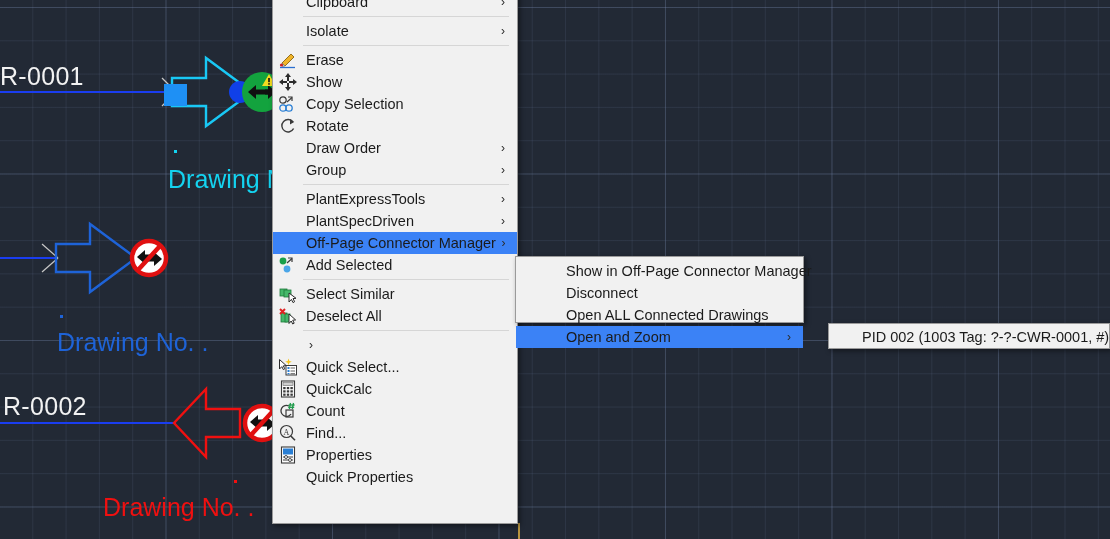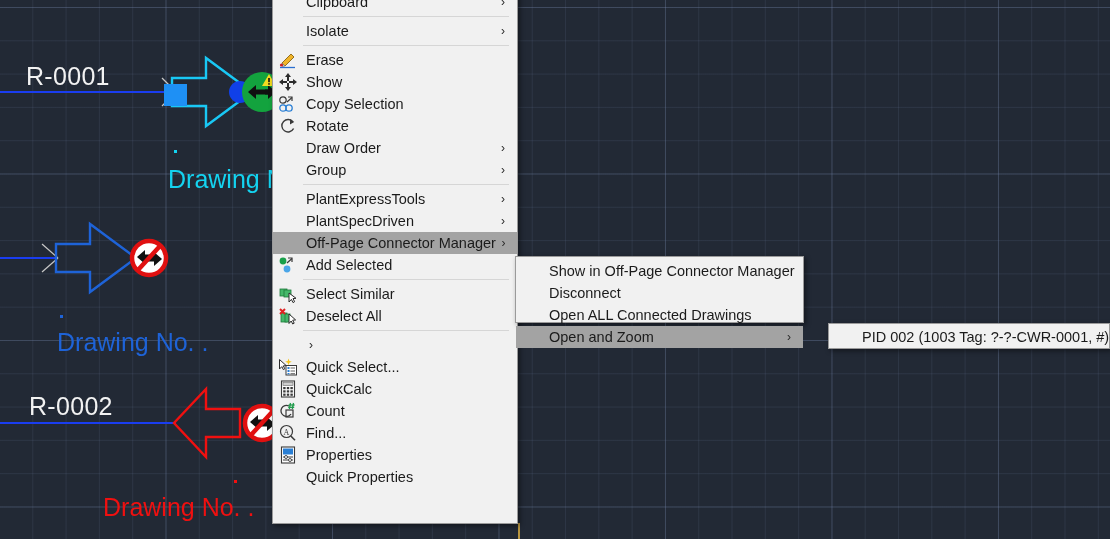--- a/index.html
+++ b/index.html
@@ -27,21 +27,21 @@
     background-position: -1px 7px, -1px 7px, -1px 7px, -1px 7px;
   }
   .cad-layer{position:absolute;left:0;top:0;width:1110px;height:539px;}
 
   .cad-label{
     position:absolute;white-space:nowrap;
     font-family:"Liberation Sans", sans-serif;
     font-weight:400;
     pointer-events:none;
   }
-  .tag-white{color:#f2f2f2;font-size:25px;letter-spacing:.3px;margin-left:26px;}
+  .tag-white{color:#f2f2f2;font-size:25px;letter-spacing:.3px;}
   .dwg-cyan{color:#14d3f0;font-size:25px;}
   .dwg-blue{color:#1e63d8;font-size:25px;}
   .dwg-red{color:#f01010;font-size:25px;}
 
   
   #edge-accent{
     position:absolute;left:518px;top:523px;width:2px;height:16px;
     background:#b8953f;
   }
 
@@ -74,29 +74,29 @@
   }
   .mi .ico{
     width:30px;min-width:30px;height:22px;
     display:flex;align-items:center;justify-content:center;
   }
   .mi .lbl{flex:1;padding-left:3px;font-size:14.5px;}
   .mi .arrow{
     width:16px;text-align:center;color:#2b2b2b;font-size:12px;
     font-family:"Liberation Sans", sans-serif;
   }
-  .mi.hl{background:#a3a3a3;}
+  .mi.hl{background:#3b82f6;}
   .sep{height:1px;background:#d6d6d6;margin:3px 8px 3px 30px;}
 
   
   #sub-menu{
     left:515px;top:256px;width:289px;height:67px;
     padding:3px 0;
   }
-  #sub-menu .mi{padding-left:0;}
+  #sub-menu .mi{padding-left:17px;}
   #sub-menu .mi .ico{width:30px;min-width:30px;}
   #sub3{
     left:828px;top:323px;width:282px;height:26px;
     padding:3px 0;
   }
   #sub3 .mi{height:20px;line-height:20px;}
   #sub3 .mi .lbl{padding-left:3px;}
 
   svg{display:block;}
 </style>

